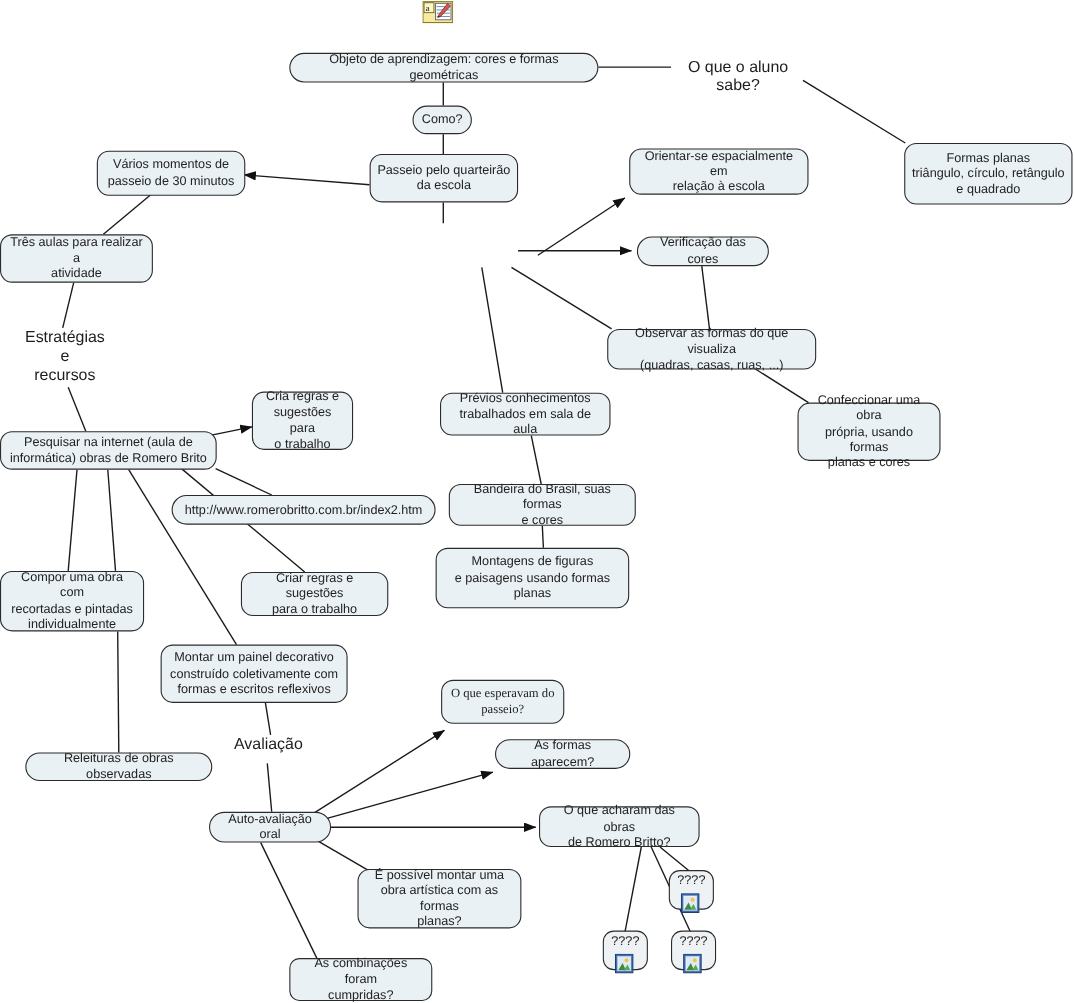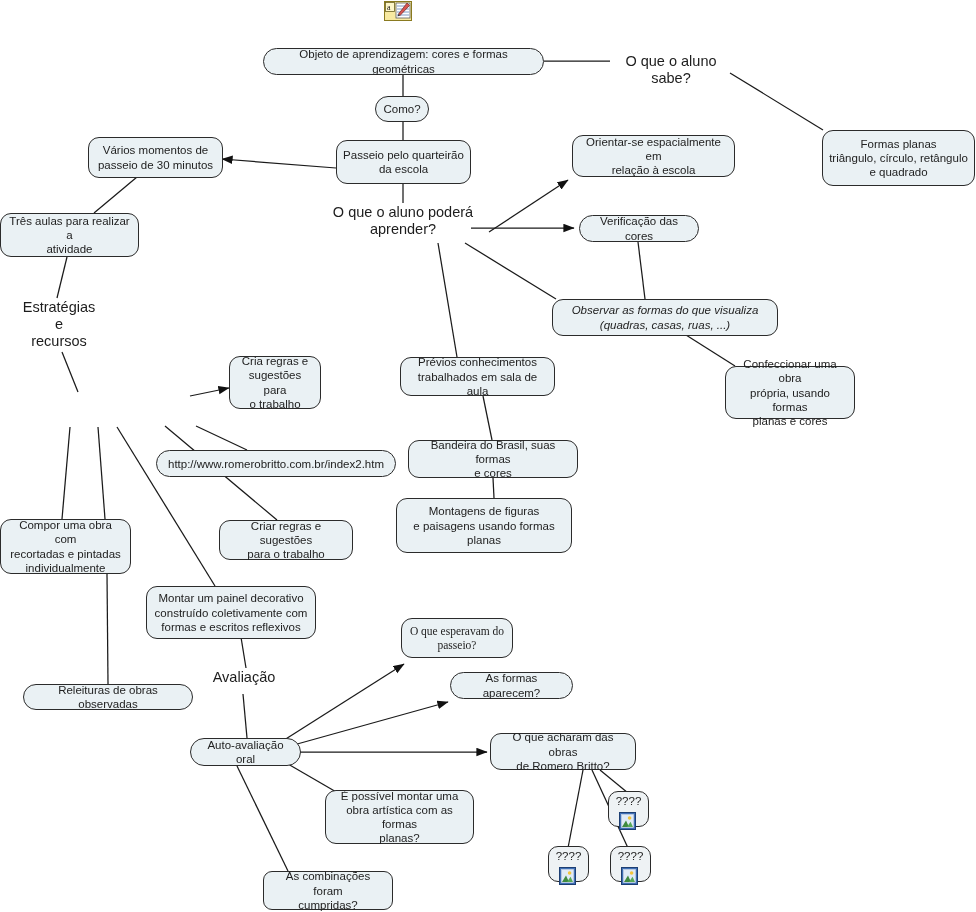--- a/index.html
+++ b/index.html
@@ -204,40 +204,43 @@
   </div>
 
   <div class="node" style="left:572px; top:135px; width:163px; height:42px;">
     <span class="txt">Orientar-se espacialmente em<br>relação à escola</span>
   </div>
 
   <div class="node pill" style="left:579px; top:215px; width:120px; height:27px;">
     <span class="txt">Verificação das cores</span>
   </div>
 
-  <div class="node" style="left:552px; top:299px; width:226px; height:37px;font-style:italic;">
+  <div class="node" style="left:552px; top:299px; width:190px; height:37px;">
     <span class="txt">Observar as formas do que visualiza<br>(quadras, casas, ruas, ...)</span>
   </div>
 
   <div class="node" style="left:725px; top:366px; width:130px; height:53px;">
     <span class="txt">Confeccionar uma obra<br>própria, usando formas<br>planas e cores</span>
   </div>
 
   <div class="node" style="left:400px; top:357px; width:155px; height:39px;">
     <span class="txt">Prévios conhecimentos<br>trabalhados em sala de aula</span>
   </div>
 
   <div class="node" style="left:408px; top:440px; width:170px; height:38px;">
     <span class="txt">Bandeira do Brasil, suas formas<br>e cores</span>
   </div>
 
   <div class="node" style="left:396px; top:498px; width:176px; height:55px;">
     <span class="txt">Montagens de figuras<br>e paisagens usando formas<br>planas</span>
   </div>
 
+  <div class="node" style="left:0px; top:392px; width:197px; height:35px;">
+    <span class="txt">Pesquisar na internet (aula de<br>informática) obras de Romero Brito</span>
+  </div>
 
   <div class="node" style="left:229px; top:356px; width:92px; height:53px;">
     <span class="txt">Cria regras e<br>sugestões para<br>o trabalho</span>
   </div>
 
   <div class="node pill" style="left:156px; top:450px; width:240px; height:27px;">
     <span class="txt">http://www.romerobritto.com.br/index2.htm</span>
   </div>
 
   <div class="node" style="left:219px; top:520px; width:134px; height:40px;">
@@ -319,23 +322,20 @@
       <circle cx="10.6" cy="6" r="1.8" fill="#f3c53b"></circle>
       <polygon points="3,15 7,8.5 10,15" fill="#3f8a3f"></polygon>
       <polygon points="8,15 11.5,9.8 14,15" fill="#57a957"></polygon>
     </svg>
   </div>
 
   <div class="label" style="left:610px; top:53px; width:122px;">
     <span>O que o aluno sabe?</span>
   </div>
 
-  <div class="label" style="left:328px; top:204px; width:150px;">
-    <span>O que o aluno poderá<br>aprender?</span>
-  </div>
 
   <div class="label" style="left:14px; top:299px; width:90px;">
     <span>Estratégias<br>e<br>recursos</span>
   </div>
 
   <div class="label" style="left:199px; top:669px; width:90px;">
     <span>Avaliação</span>
   </div>
 
 </div>

